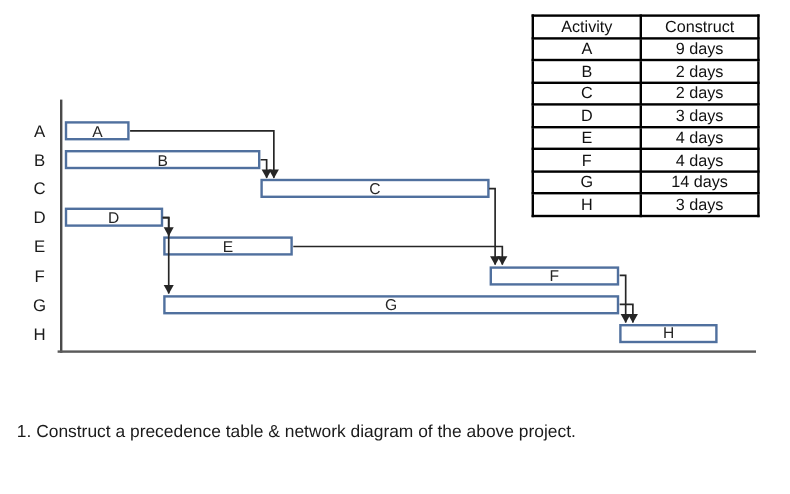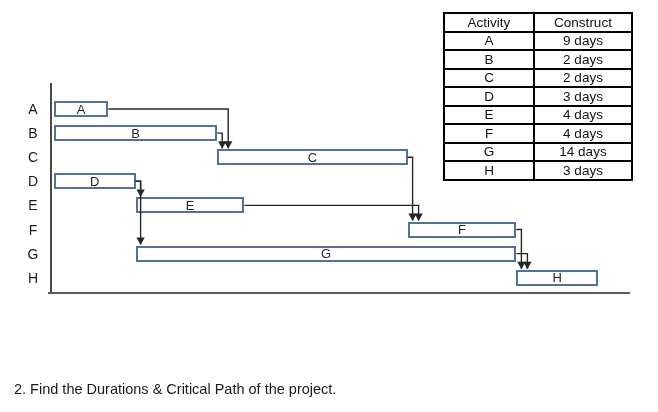--- a/index.html
+++ b/index.html
@@ -142,15 +142,15 @@
           <td>G</td>
           <td>14 days</td>
         </tr>
         <tr>
           <td>H</td>
           <td>3 days</td>
         </tr>
       </tbody>
   </table>
 
-  <p class="question q2">2. Find the Durations &amp; Critical Path of the project.</p>
+  <p class="question q1">1. Construct a precedence table &amp; network diagram of the above project.</p>
 
 </div>
 
 </body></html>

